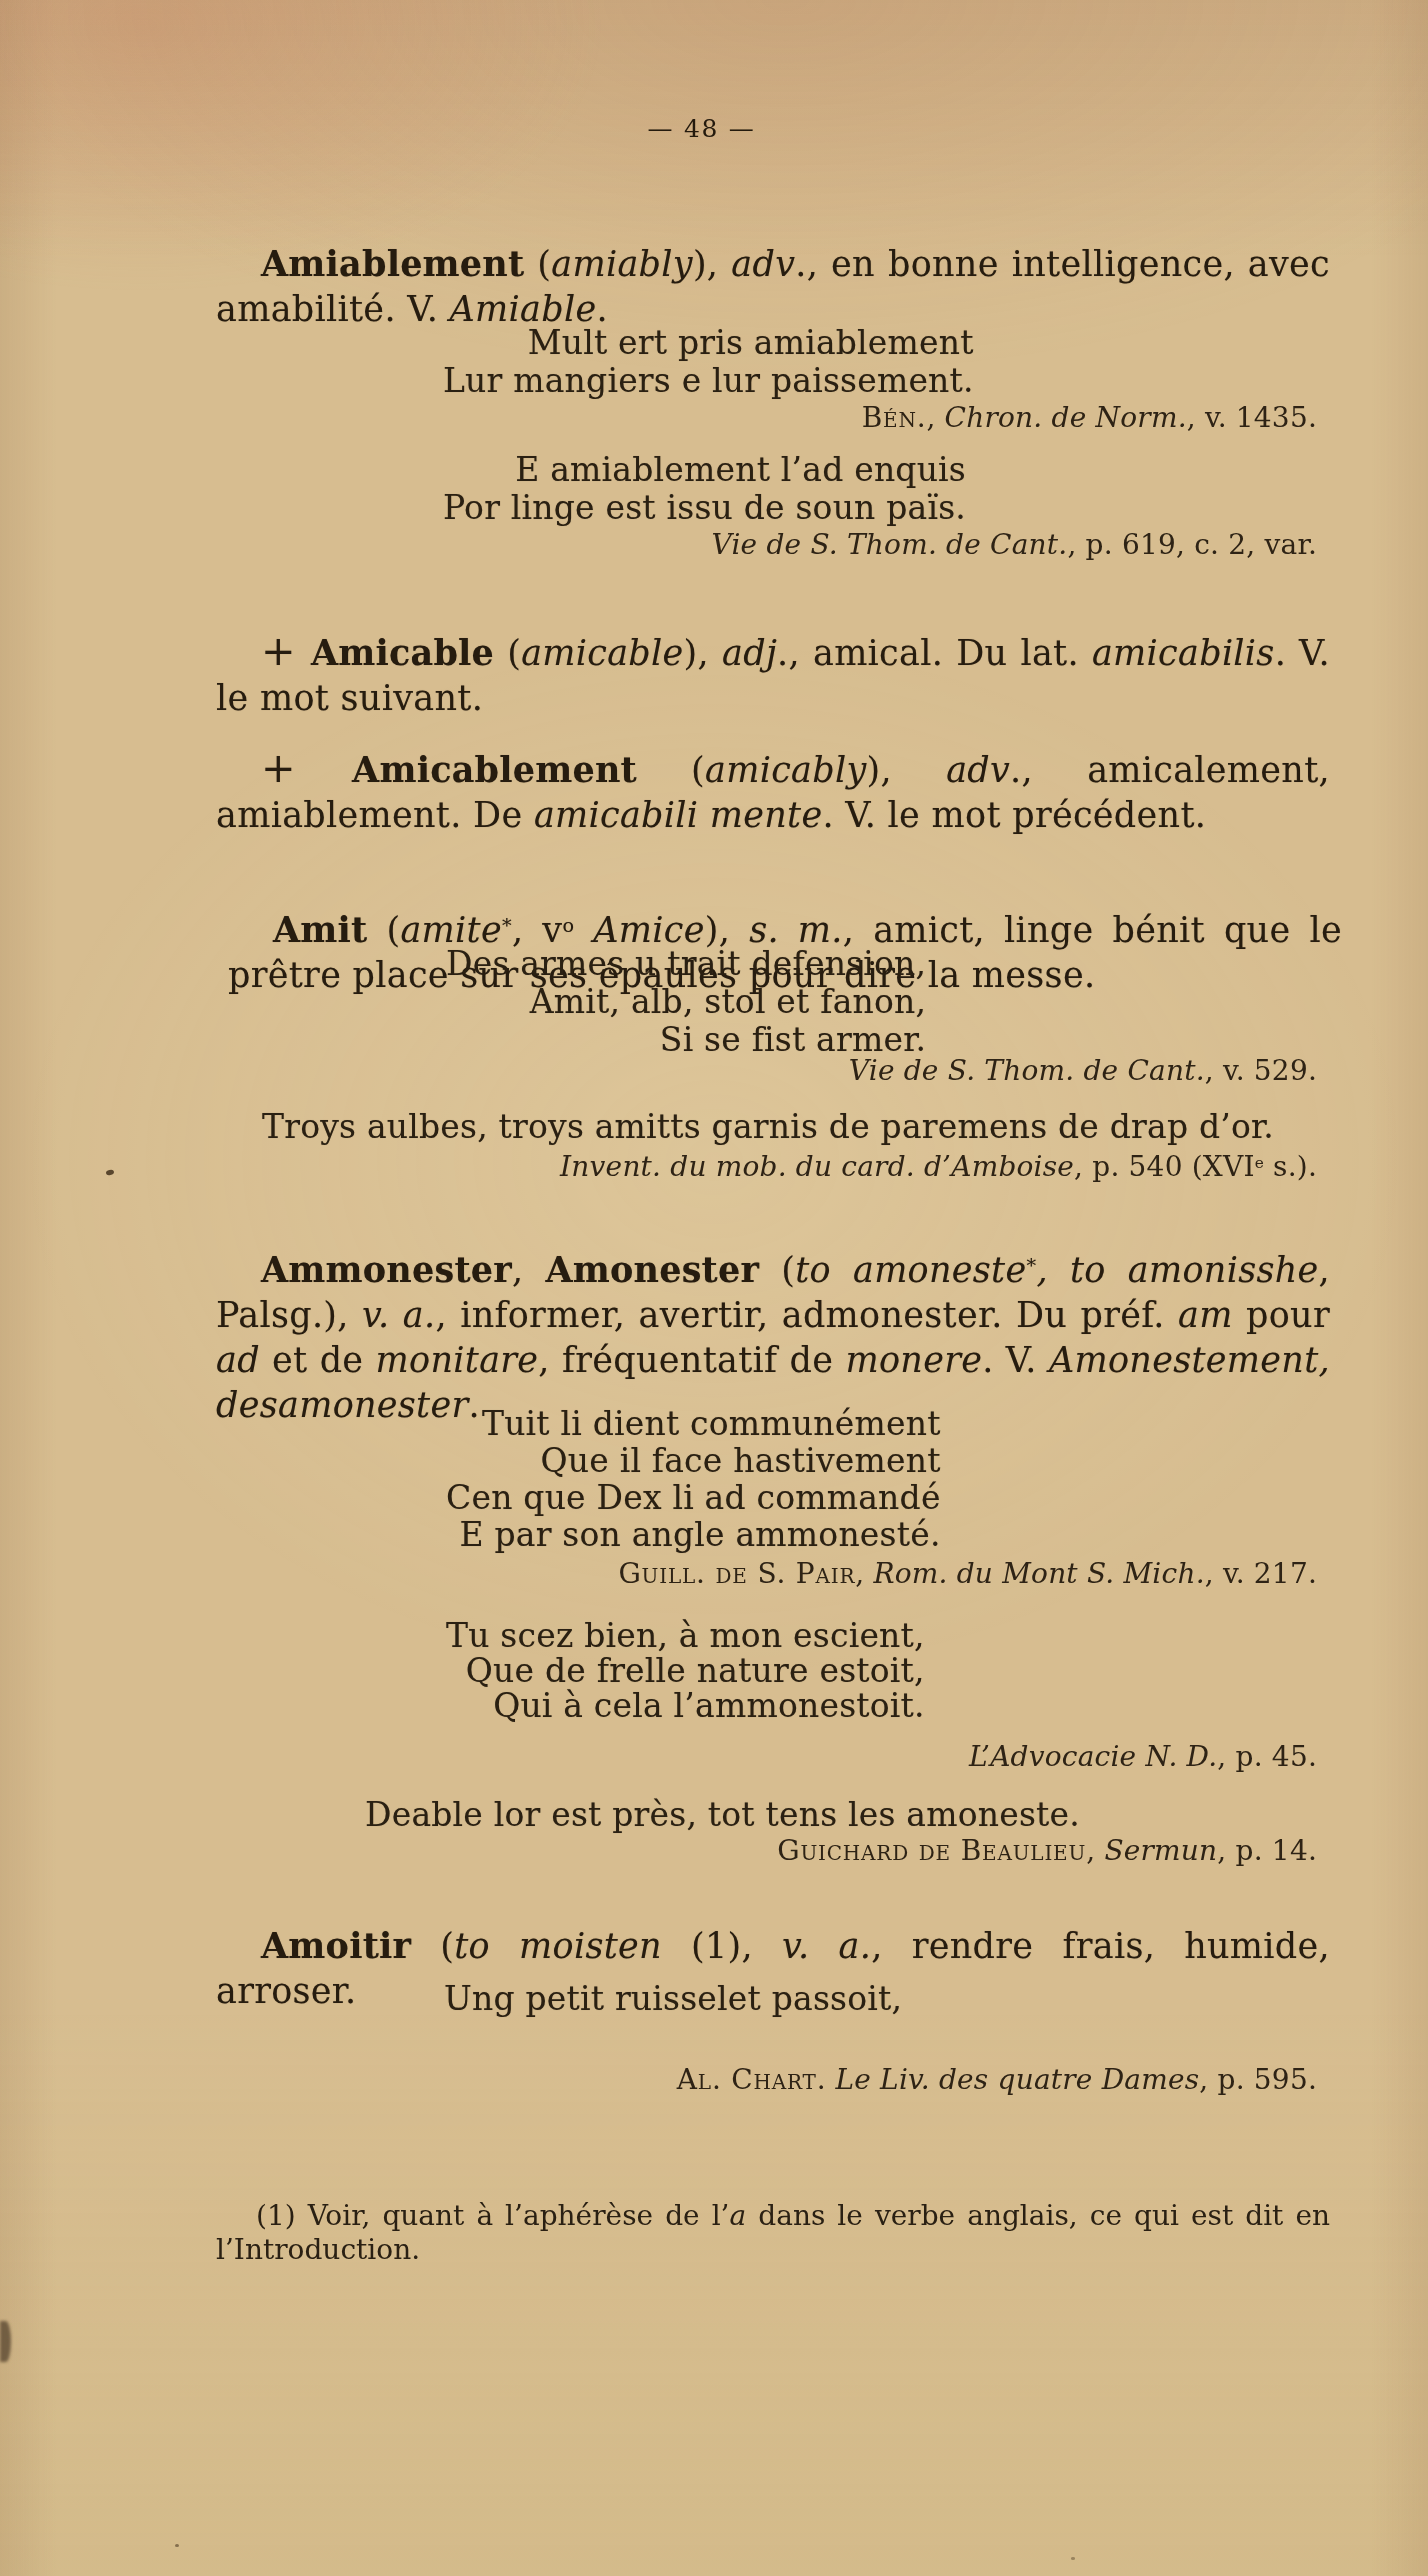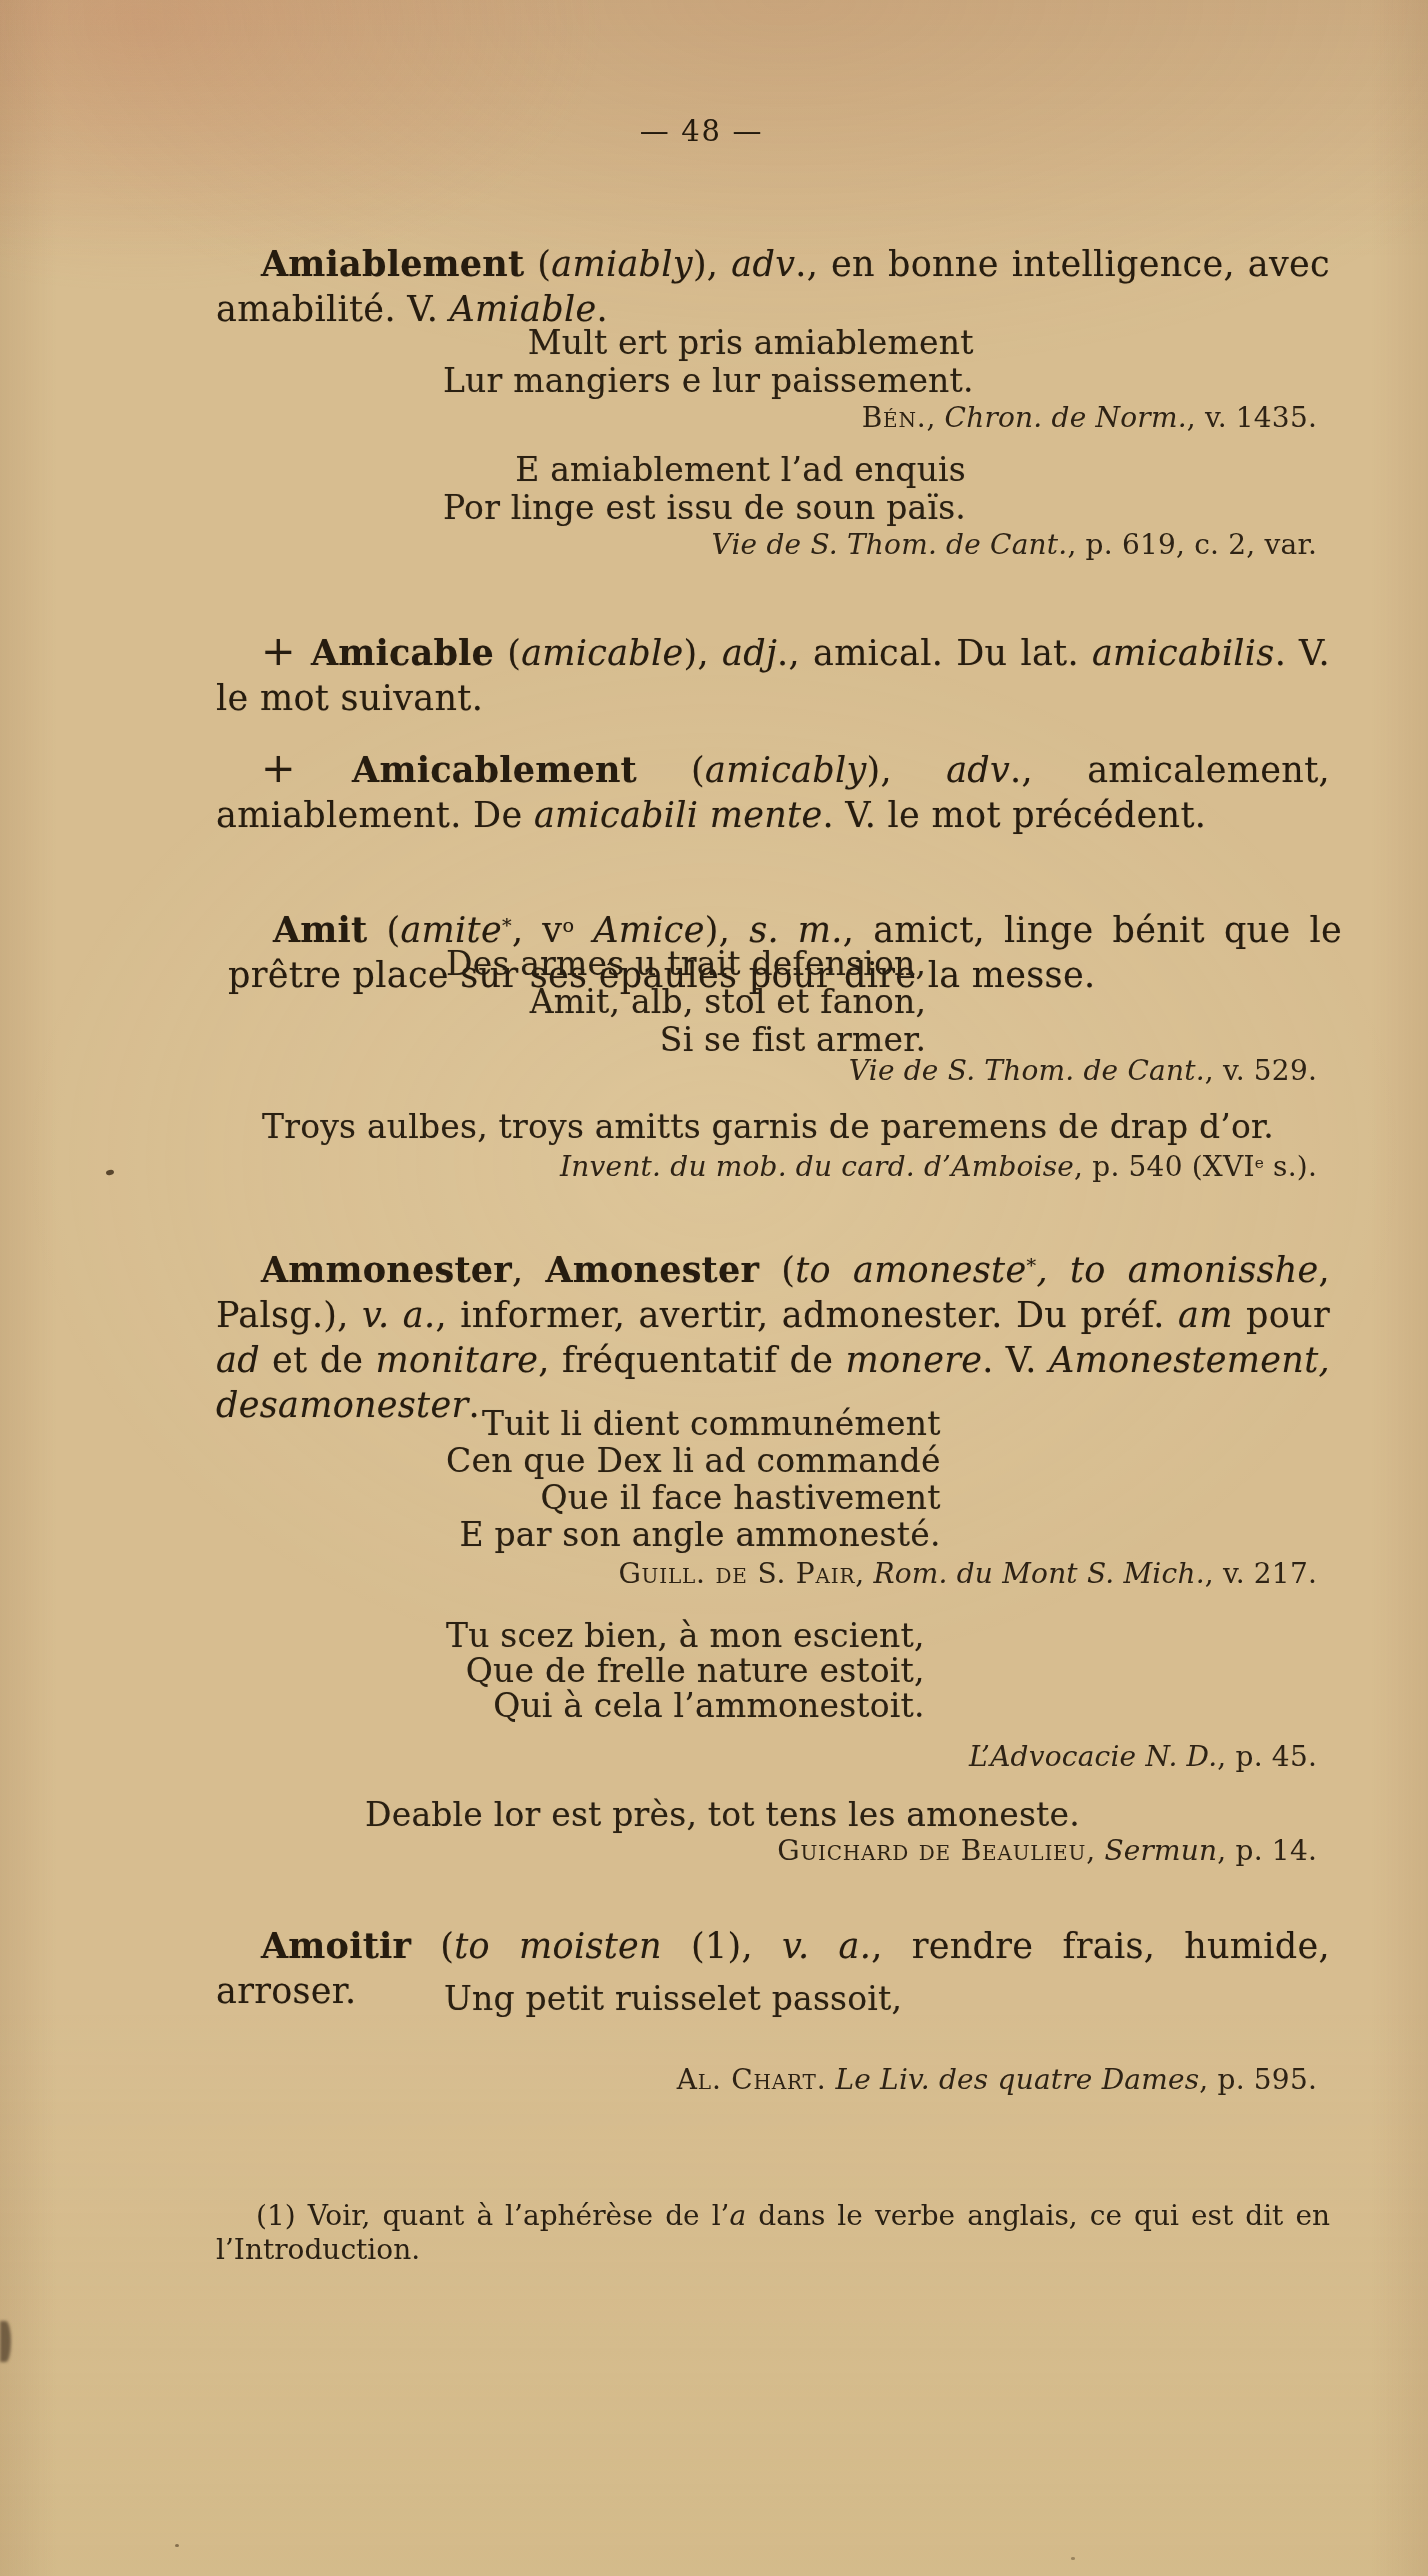--- a/index.html
+++ b/index.html
@@ -10,21 +10,21 @@
     background-image:
       radial-gradient(ellipse 743px 429px at 10% 1%, rgba(198,128,94,0.32), rgba(198,128,94,0) 62%),
       radial-gradient(ellipse 1238px 578px at 55% 0%, rgba(189,132,96,0.20), rgba(189,132,96,0) 65%),
       radial-gradient(ellipse 990px 743px at 50% 45%, rgba(255,244,205,0.14), rgba(255,244,205,0) 70%),
       linear-gradient(90deg, rgba(125,85,50,0.14) 0%, rgba(125,85,50,0) 4%, rgba(125,85,50,0) 96%, rgba(150,110,70,0.16) 100%),
       linear-gradient(180deg, rgba(150,95,65,0.18) 0%, rgba(0,0,0,0) 10%, rgba(0,0,0,0) 78%, rgba(196,176,112,0.18) 100%);
     color:#271d10;
   }
   .blk{position:absolute;}
   .pagenum{left:0;top:114px;width:1403px;text-align:center;
-    font-size:29px;letter-spacing:1.7px;color:#241a0d;}
+    font-size:25px;letter-spacing:1.7px;color:#241a0d;}
   .entry{left:216px;width:1114px;font-size:35px;line-height:45px;
     text-align:justify;text-indent:45px;letter-spacing:0.3px;
     color:#261c0f;text-shadow:0 0 0.8px rgba(45,30,12,0.35);}
   .verse{font-size:33px;line-height:38px;letter-spacing:0.2px;color:#2a2012;
     text-shadow:0 0 0.8px rgba(45,30,12,0.3);}
   .vline{white-space:nowrap;text-align:right;}
   .cite{left:216px;width:1101px;text-align:right;font-size:28px;line-height:33px;
     color:#2e2315;letter-spacing:0.2px;}
   .footnote{left:216px;width:1114px;font-size:28px;line-height:34px;
     text-align:justify;text-indent:40px;color:#2a2013;}
@@ -66,22 +66,22 @@
   </div>
 <div class="blk cite" style="top:1054px;"><span class="it">Vie de S. Thom. de Cant.</span><span>, v. 529.</span></div>
 <div class="blk verse" style="left:262px;top:1108px;">
     <div class="vline">Troys aulbes, troys amitts garnis de paremens de drap d’or.</div>
   </div>
 <div class="blk cite" style="top:1147px;"><span class="it">Invent. du mob. du card. d’Amboise</span><span>, p. 540 (XVI</span><span class="sup">e</span><span> s.).</span></div>
 
 <p class="blk entry" style="top:1208px;"><span class="bd">Ammonester</span><span>, </span><span class="bd">Amonester</span><span> (</span><span class="it">to amoneste</span><span class="sup">*</span><span class="it">, to amonisshe</span><span>, Palsg.), </span><span class="it">v. a.</span><span>, informer, avertir, admonester. Du préf. </span><span class="it">am</span><span> pour </span><span class="it">ad</span><span> et de </span><span class="it">monitare</span><span>, fréquentatif de </span><span class="it">monere</span><span>. V. </span><span class="it">Amonestement, desamonester</span><span>.</span></p>
 <div class="blk verse" style="left:446px;top:1405px;line-height:37px;">
     <div class="vline">Tuit li dient communément</div>
+    <div class="vline">Que il face hastivement</div>
     <div class="vline">Cen que Dex li ad commandé</div>
-    <div class="vline">Que il face hastivement</div>
     <div class="vline">E par son angle ammonesté.</div>
   </div>
 <div class="blk cite" style="top:1557px;"><span class="sc">Guill. de S. Pair</span><span>, </span><span class="it">Rom. du Mont S. Mich.</span><span>, v. 217.</span></div>
 <div class="blk verse" style="left:446px;top:1618px;line-height:35px;">
     <div class="vline">Tu scez bien, à mon escient,</div>
     <div class="vline">Que de frelle nature estoit,</div>
     <div class="vline">Qui à cela l’ammonestoit.</div>
   </div>
 <div class="blk cite" style="top:1740px;"><span class="it">L’Advocacie N. D.</span><span>, p. 45.</span></div>
 <div class="blk verse" style="left:365px;top:1796px;">

